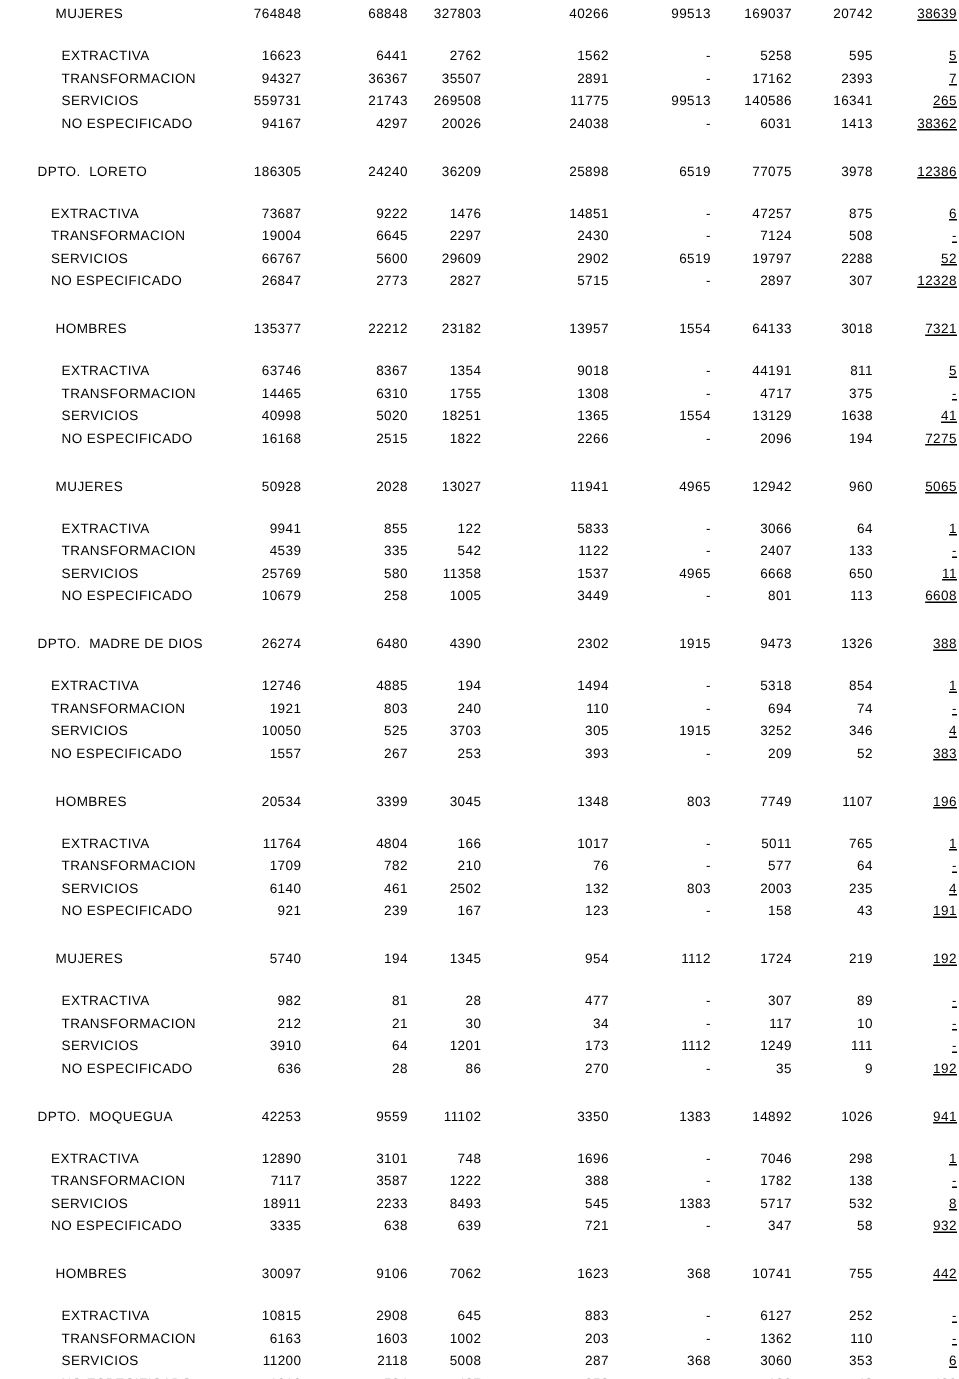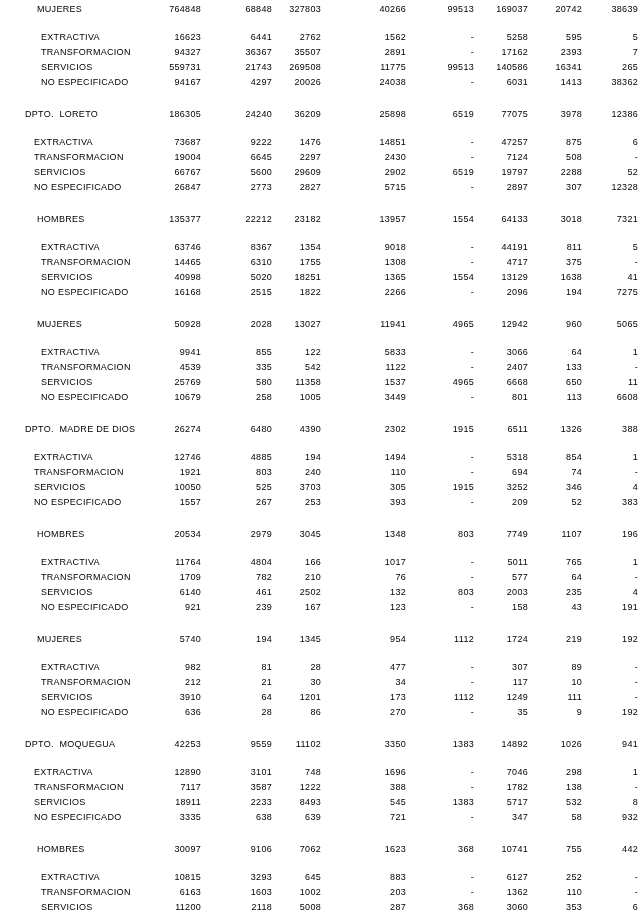--- a/index.html
+++ b/index.html
@@ -44,21 +44,21 @@
     white-space: pre;
   }
   
   .num.c1 { right: 438px; }
   .num.c2 { right: 367px; }
   .num.c3 { right: 318px; }
   .num.c4 { right: 233px; }
   .num.c5 { right: 165px; }
   .num.c6 { right: 111px; text-align: center; }
   .num.c7 { right: 57px; }
-  .num.c8 { right: 1px; }
+  .num.c8 { right: 1px; text-decoration: underline; }
 </style>
 </head>
 <body>
 
 <div id="table">
     <div class="block">
       <div class="row header">
         <span class="label sex">MUJERES</span>
         <span class="num c1">764848</span>
         <span class="num c2">68848</span>
@@ -286,21 +286,21 @@
       </div>
     </div>
     <div class="block">
       <div class="row header">
         <span class="label dpto">DPTO.  MADRE DE DIOS</span>
         <span class="num c1">26274</span>
         <span class="num c2">6480</span>
         <span class="num c3">4390</span>
         <span class="num c4">2302</span>
         <span class="num c5">1915</span>
-        <span class="num c6">6511</span>
+        <span class="num c6">9473</span>
         <span class="num c7">1326</span>
         <span class="num c8">388</span>
       </div>
       <div class="row detail">
         <span class="label dpto-detail">EXTRACTIVA</span>
         <span class="num c1">12746</span>
         <span class="num c2">4885</span>
         <span class="num c3">194</span>
         <span class="num c4">1494</span>
         <span class="num c5">-</span>
@@ -339,21 +339,21 @@
         <span class="num c5">-</span>
         <span class="num c6">209</span>
         <span class="num c7">52</span>
         <span class="num c8">383</span>
       </div>
     </div>
     <div class="block">
       <div class="row header">
         <span class="label sex">HOMBRES</span>
         <span class="num c1">20534</span>
-        <span class="num c2">2979</span>
+        <span class="num c2">3399</span>
         <span class="num c3">3045</span>
         <span class="num c4">1348</span>
         <span class="num c5">803</span>
         <span class="num c6">7749</span>
         <span class="num c7">1107</span>
         <span class="num c8">196</span>
       </div>
       <div class="row detail">
         <span class="label sex-detail">EXTRACTIVA</span>
         <span class="num c1">11764</span>
@@ -521,21 +521,21 @@
         <span class="num c3">7062</span>
         <span class="num c4">1623</span>
         <span class="num c5">368</span>
         <span class="num c6">10741</span>
         <span class="num c7">755</span>
         <span class="num c8">442</span>
       </div>
       <div class="row detail">
         <span class="label sex-detail">EXTRACTIVA</span>
         <span class="num c1">10815</span>
-        <span class="num c2">3293</span>
+        <span class="num c2">2908</span>
         <span class="num c3">645</span>
         <span class="num c4">883</span>
         <span class="num c5">-</span>
         <span class="num c6">6127</span>
         <span class="num c7">252</span>
         <span class="num c8">-</span>
       </div>
       <div class="row detail">
         <span class="label sex-detail">TRANSFORMACION</span>
         <span class="num c1">6163</span>

